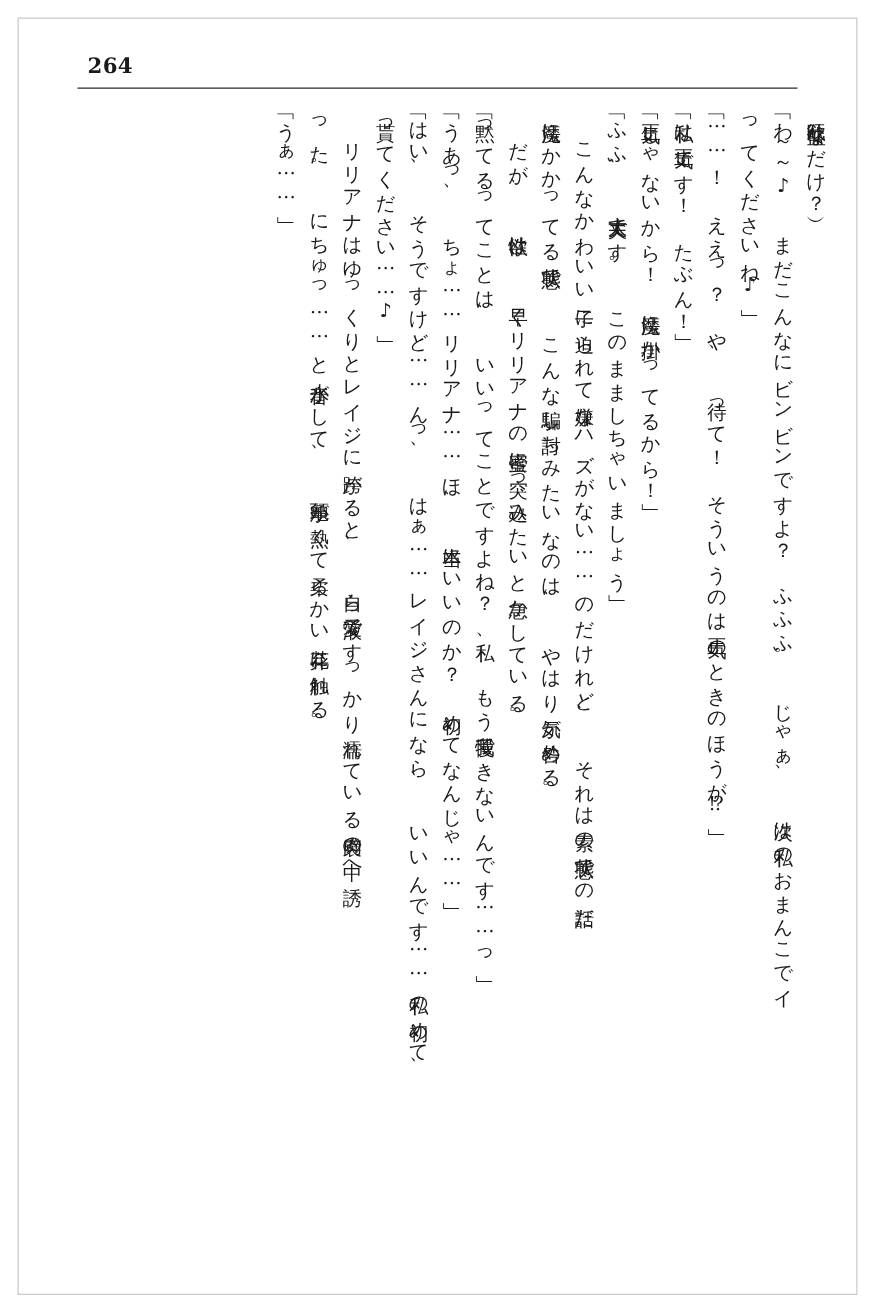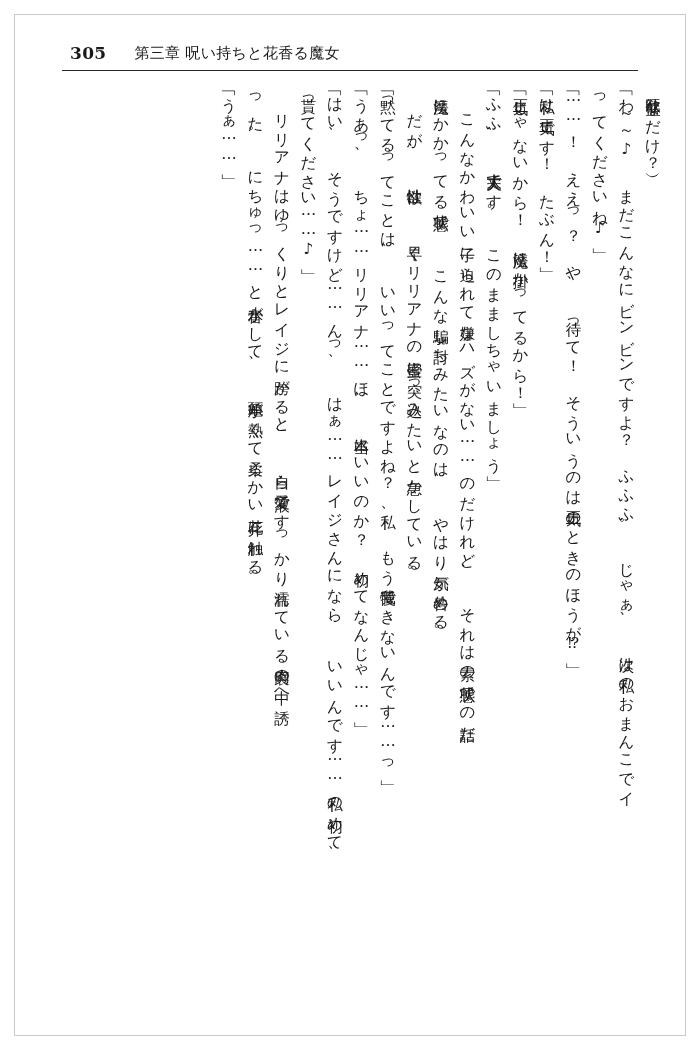--- a/index.html
+++ b/index.html
@@ -86,22 +86,21 @@
   }
 </style>
 </head>
 <body>
 
 <div class="page">
 
   <div class="page-border"></div>
 
   <div class="header">
-    <span class="folio">305</span>
-    <span class="chapter">第三章 呪い持ちと花香る魔女</span>
+    <span class="folio">264</span>
   </div>
   <div class="header-rule"></div>
 
   <div class="body-area">
     <div class="vline">欲旺盛なだけ？）</div>
     <div class="vline">「わ～～♪ まだこんなにビンビンですよ？ ふふふ。 じゃぁ、 次は私のおまんこでイ</div>
     <div class="vline">ってくださいね♪」</div>
     <div class="vline">「……！ ええっ？ や、 待って！ そういうのは正気のときのほうが⁉」</div>
     <div class="vline">「私は正気です！ たぶん！」</div>
     <div class="vline">「正気じゃないから！ 魔法に掛かってるから！」</div>

